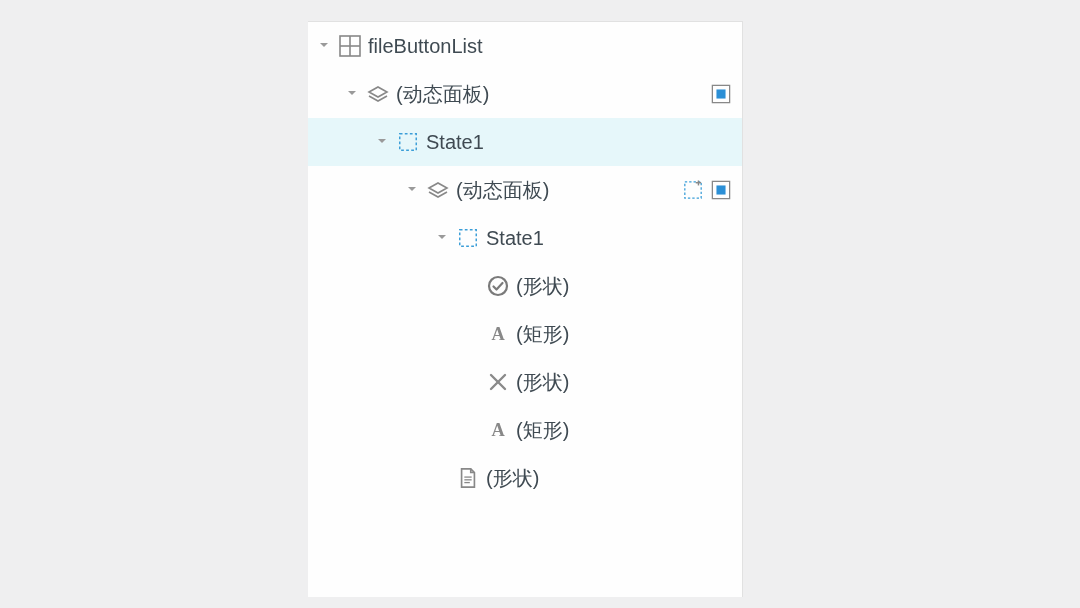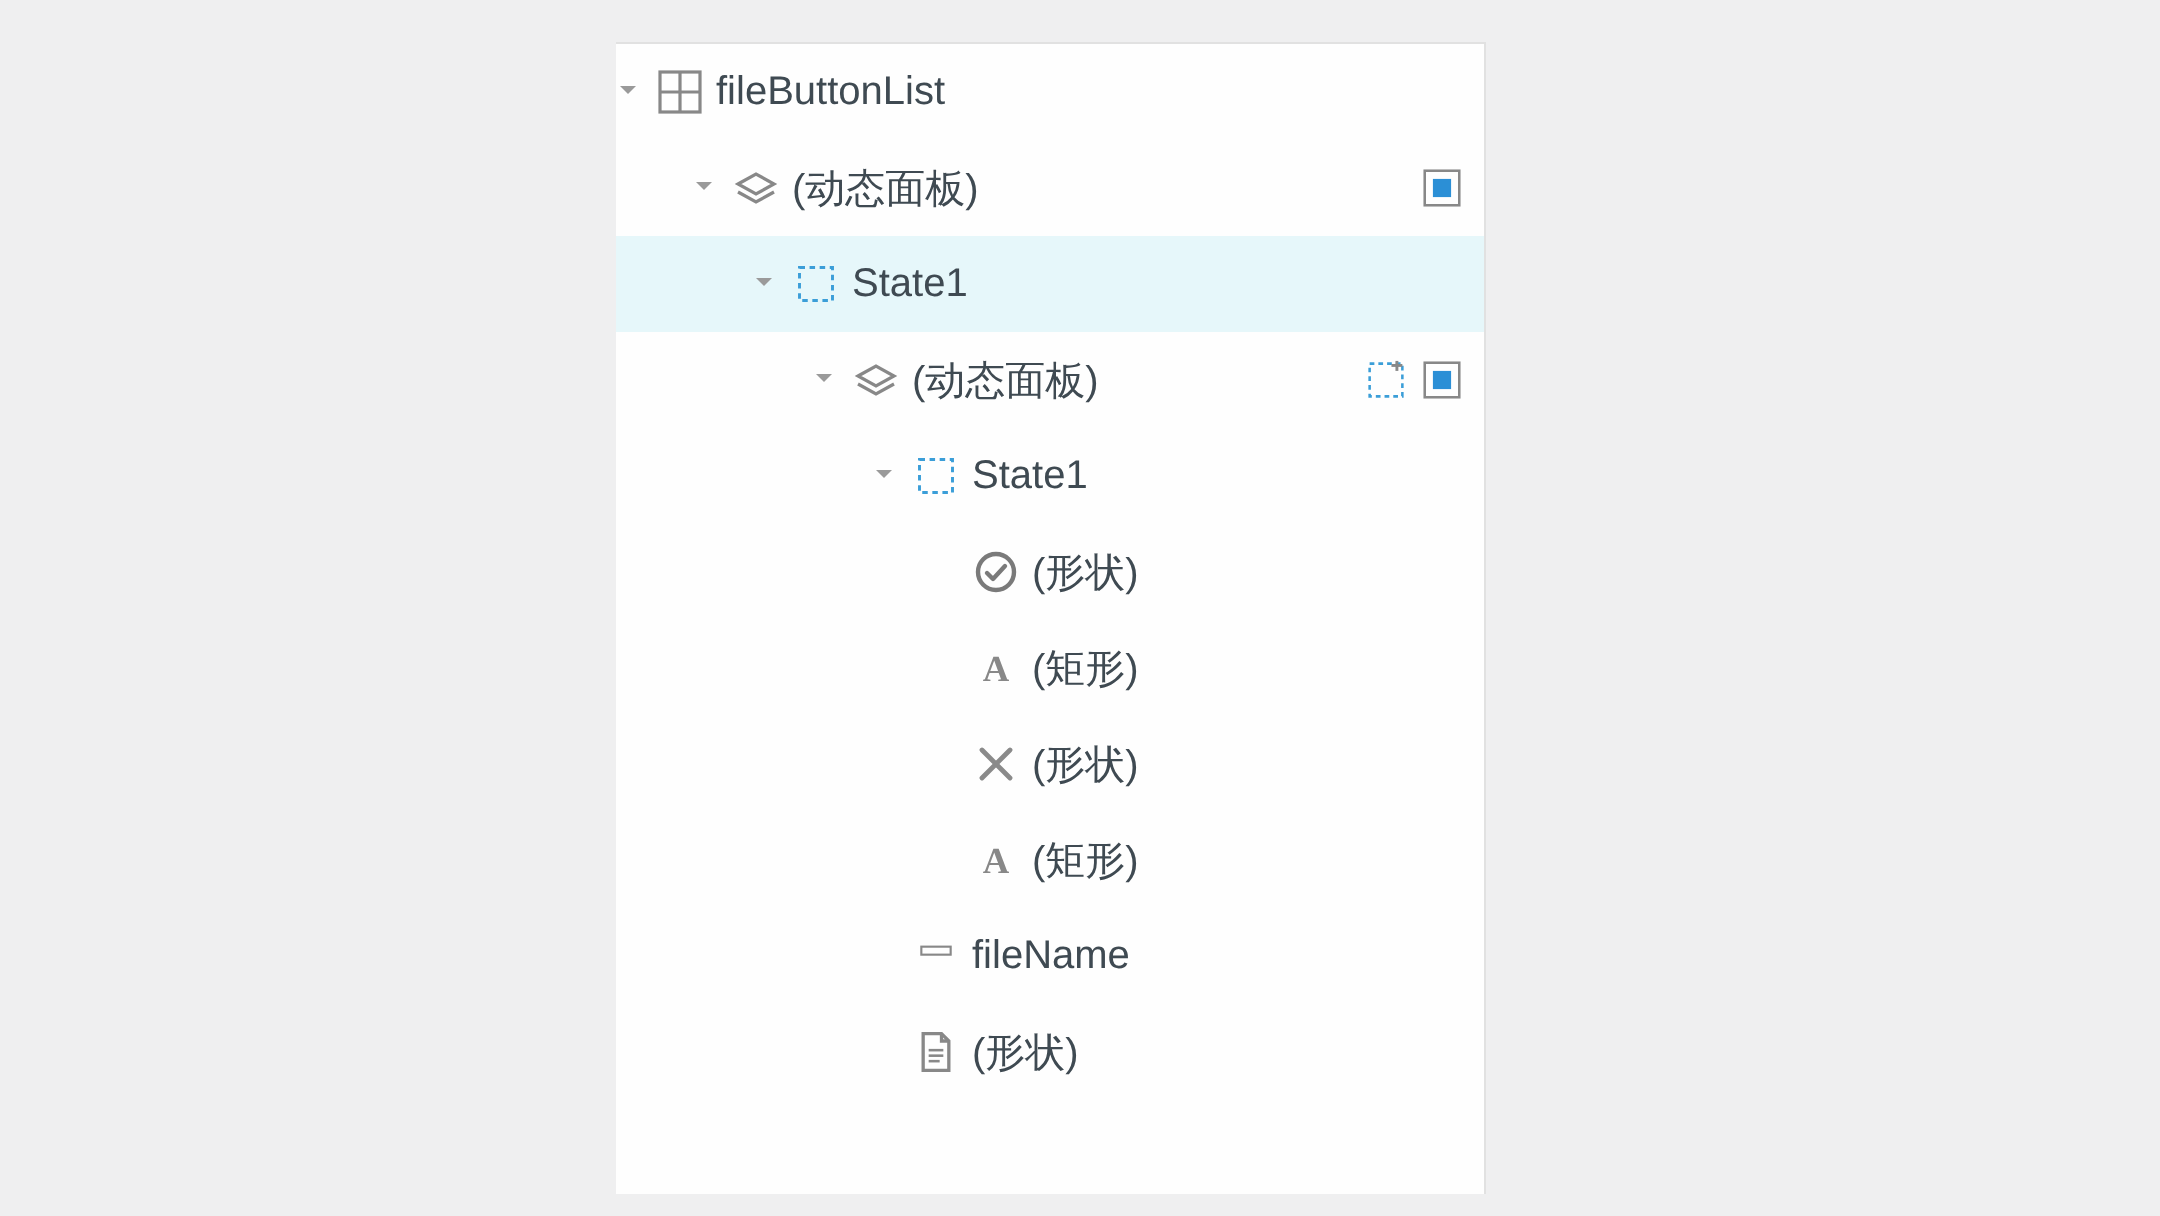--- a/index.html
+++ b/index.html
@@ -56,21 +56,21 @@
   .spacer { flex: 1; }
   .badge {
     width: 22px;
     height: 22px;
     flex-shrink: 0;
     margin-left: 6px;
     display:flex;
     align-items:center;
     justify-content:center;
   }
-  .ind-0 { padding-left: 0; }
+  .ind-0 { padding-left: 10px; }
   .ind-1 { padding-left: 38px; }
   .ind-2 { padding-left: 68px; }
   .ind-3 { padding-left: 98px; }
   .ind-4 { padding-left: 128px; }
   .ind-5 { padding-left: 158px; }
 </style>
 </head>
 <body>
 
 <div class="panel" id="panel">
@@ -205,30 +205,20 @@
         <svg viewBox="0 0 24 24" width="22" height="22">
           <text x="12" y="19" font-family="Georgia, serif" font-size="20" font-weight="600" text-anchor="middle" fill="#888">A</text>
         </svg>
       </span>
       <span class="label">(矩形)</span>
       <span class="spacer"></span>
     </div>
     <div class="row ind-4">
       <span class="chevron"></span>
       <span class="icon">
-        <svg viewBox="0 0 24 24" width="26" height="16">
-          <rect x="1" y="5" width="22" height="6" fill="none" stroke="#888" stroke-width="1.6"></rect>
-        </svg>
-      </span>
-      <span class="label">fileName</span>
-      <span class="spacer"></span>
-    </div>
-    <div class="row ind-4">
-      <span class="chevron"></span>
-      <span class="icon">
         <svg viewBox="0 0 24 24" width="22" height="24">
           <path d="M5 2 H15 L19 6 V22 H5 Z" fill="none" stroke="#888" stroke-width="1.8"></path>
           <path d="M15 2 V6 H19" fill="none" stroke="#888" stroke-width="1.8"></path>
           <line x1="8" y1="11" x2="16" y2="11" stroke="#888" stroke-width="1.4"></line>
           <line x1="8" y1="14" x2="16" y2="14" stroke="#888" stroke-width="1.4"></line>
           <line x1="8" y1="17" x2="14" y2="17" stroke="#888" stroke-width="1.4"></line>
         </svg>
       </span>
       <span class="label">(形状)</span>
       <span class="spacer"></span>

